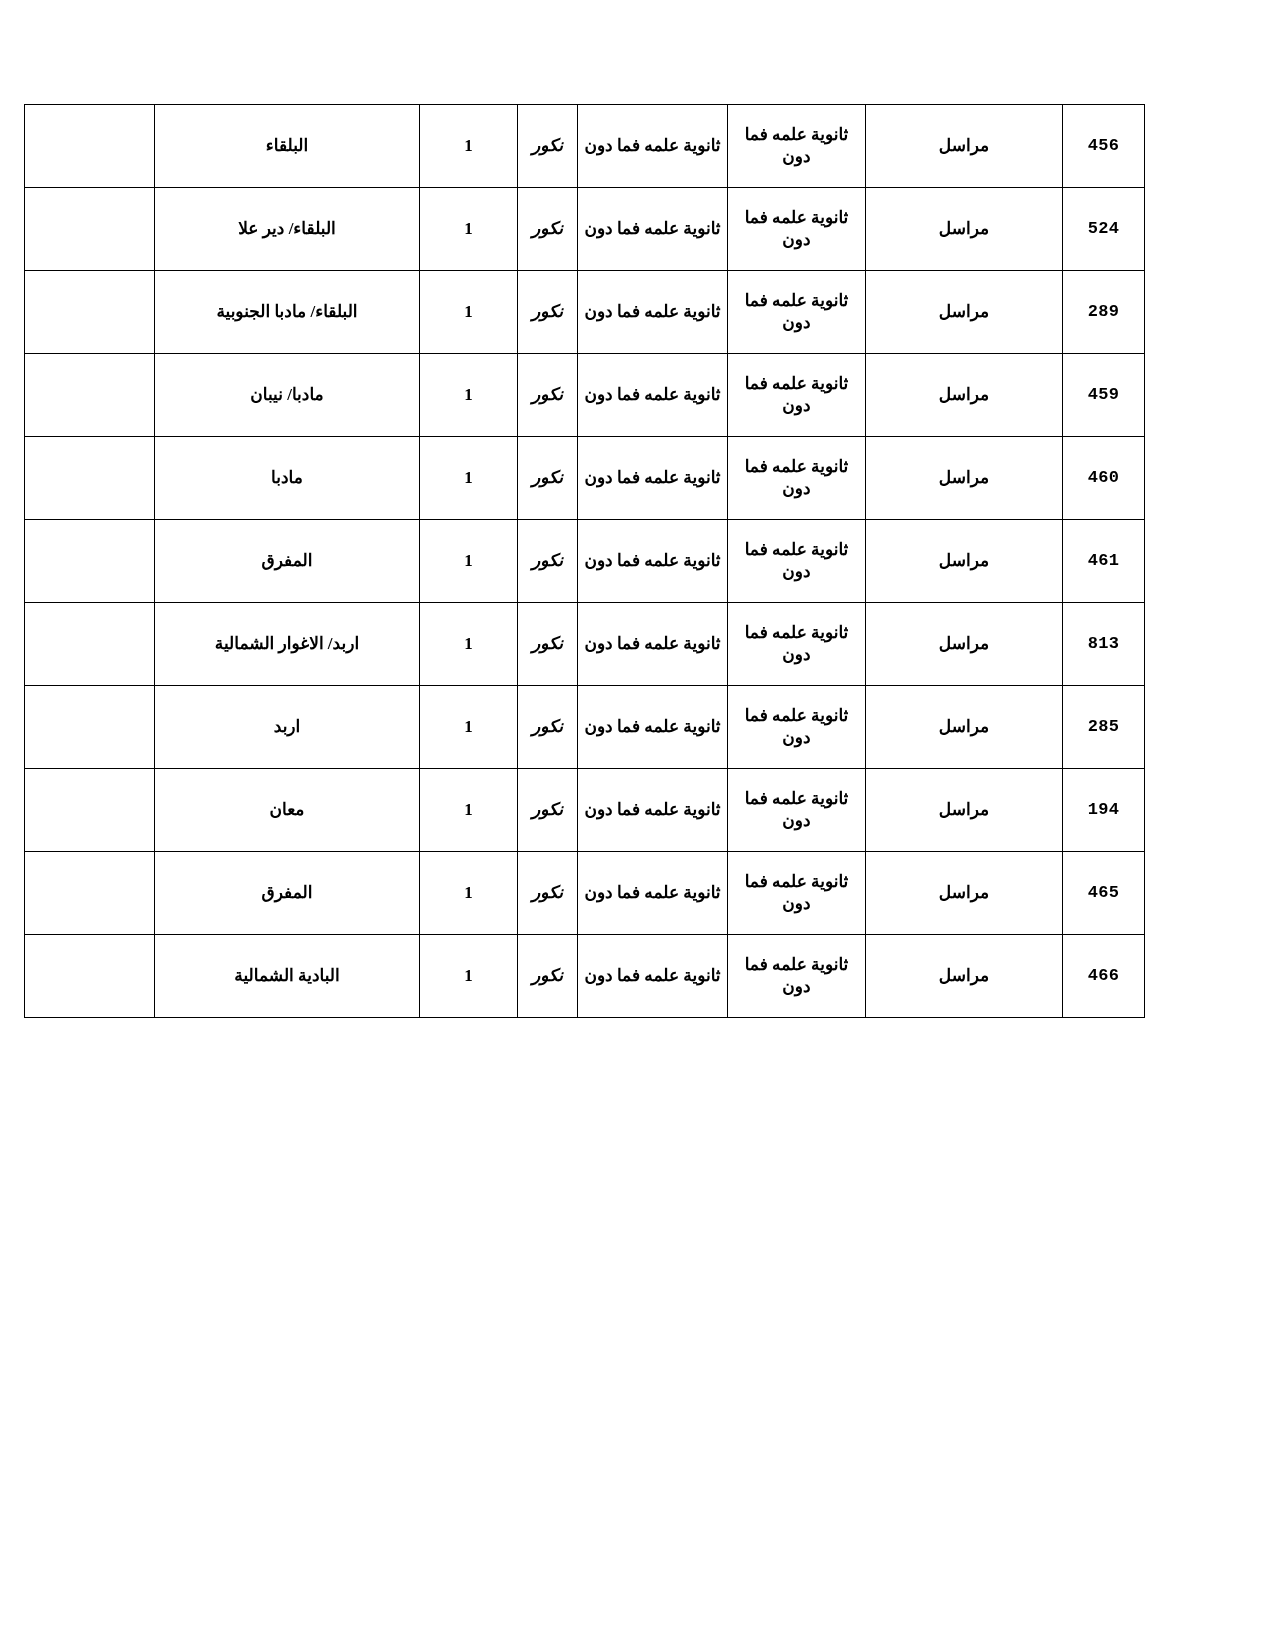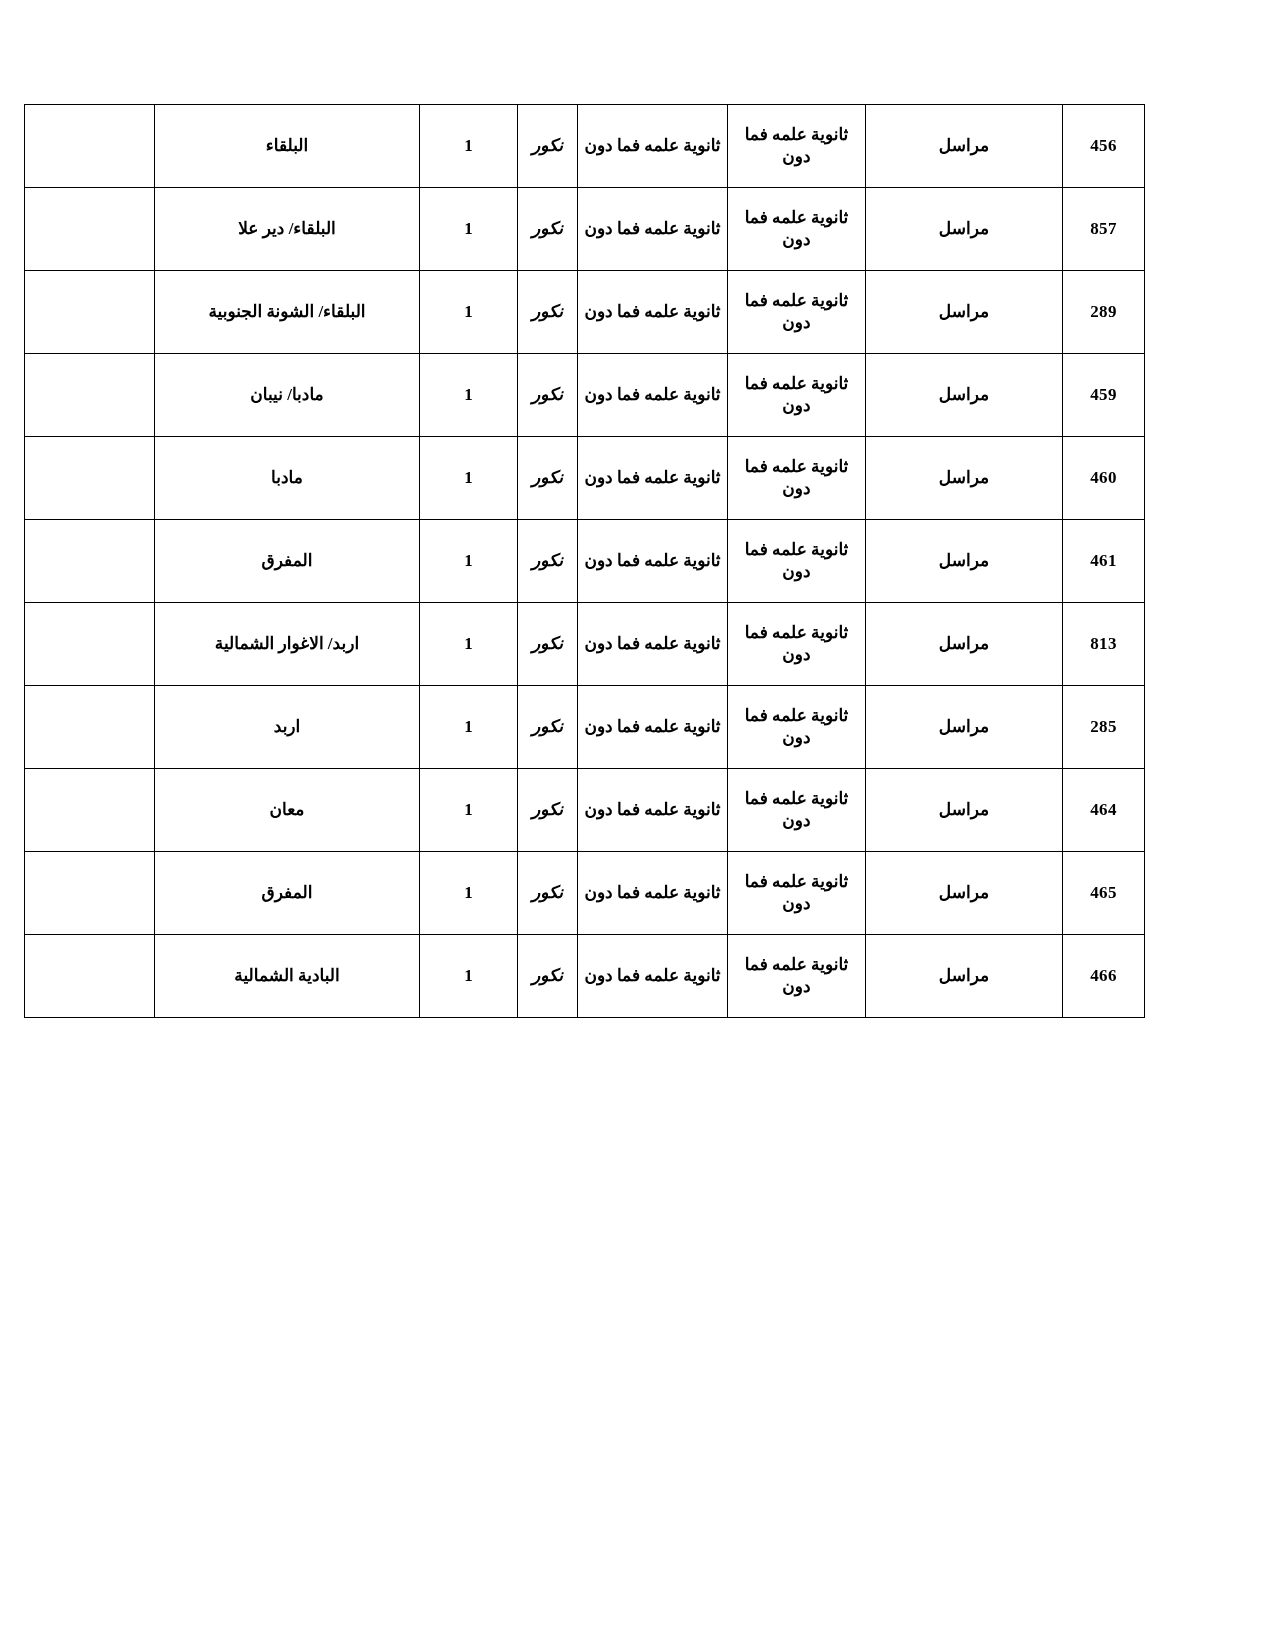--- a/index.html
+++ b/index.html
@@ -55,20 +55,21 @@
   col.c-gender   { width: 60px;  }
   col.c-count    { width: 98px;  }
   col.c-region   { width: 265px; }
   col.c-blank    { width: 130px; }
 
   td.seq {
     font-size: 20px;
     font-weight: bold;
     direction: ltr;
     letter-spacing: 0.3px;
+    font-family: Liberation Mono, monospace;
   }
   td.job {
     font-size: 18px;
     margin-top: 47px;
   }
   td.qual {
     font-size: 16px;
     line-height: 1.28;
     padding: 3px 3px;
   }
@@ -109,37 +110,37 @@
             <td class="seq">456</td>
             <td class="job">مراسل</td>
             <td class="qual">ثانوية علمه فما دون</td>
             <td class="qual">ثانوية علمه فما دون</td>
             <td class="gender">نكور</td>
             <td class="count">1</td>
             <td class="region">البلقاء</td>
             <td class="blank"></td>
           </tr>
           <tr>
-            <td class="seq">857</td>
+            <td class="seq">524</td>
             <td class="job">مراسل</td>
             <td class="qual">ثانوية علمه فما دون</td>
             <td class="qual">ثانوية علمه فما دون</td>
             <td class="gender">نكور</td>
             <td class="count">1</td>
             <td class="region">البلقاء/ دير علا</td>
             <td class="blank"></td>
           </tr>
           <tr>
             <td class="seq">289</td>
             <td class="job">مراسل</td>
             <td class="qual">ثانوية علمه فما دون</td>
             <td class="qual">ثانوية علمه فما دون</td>
             <td class="gender">نكور</td>
             <td class="count">1</td>
-            <td class="region">البلقاء/ الشونة الجنوبية</td>
+            <td class="region">البلقاء/ مادبا الجنوبية</td>
             <td class="blank"></td>
           </tr>
           <tr>
             <td class="seq">459</td>
             <td class="job">مراسل</td>
             <td class="qual">ثانوية علمه فما دون</td>
             <td class="qual">ثانوية علمه فما دون</td>
             <td class="gender">نكور</td>
             <td class="count">1</td>
             <td class="region">مادبا/ نيبان</td>
@@ -179,21 +180,21 @@
             <td class="seq">285</td>
             <td class="job">مراسل</td>
             <td class="qual">ثانوية علمه فما دون</td>
             <td class="qual">ثانوية علمه فما دون</td>
             <td class="gender">نكور</td>
             <td class="count">1</td>
             <td class="region">اربد</td>
             <td class="blank"></td>
           </tr>
           <tr>
-            <td class="seq">464</td>
+            <td class="seq">194</td>
             <td class="job">مراسل</td>
             <td class="qual">ثانوية علمه فما دون</td>
             <td class="qual">ثانوية علمه فما دون</td>
             <td class="gender">نكور</td>
             <td class="count">1</td>
             <td class="region">معان</td>
             <td class="blank"></td>
           </tr>
           <tr>
             <td class="seq">465</td>

